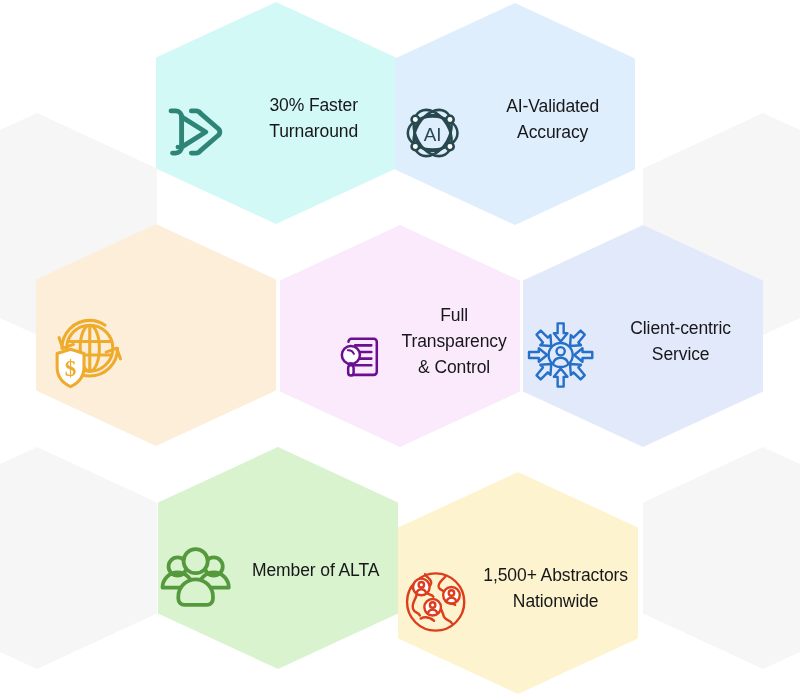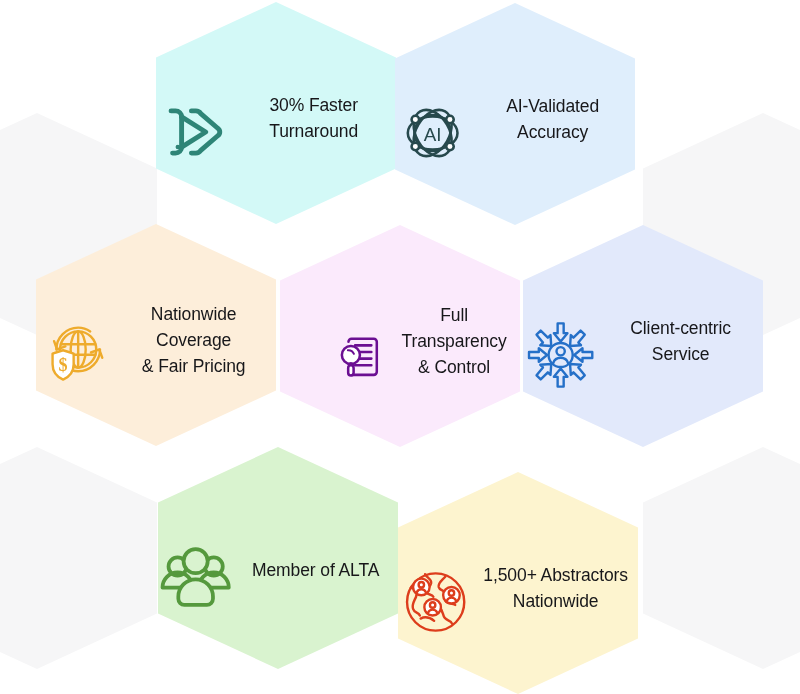--- a/index.html
+++ b/index.html
@@ -138,22 +138,20 @@
         <path d="M27 44 a29 29 0 0 1 29 -29 a29 29 0 0 1 16 5"></path>
         <path d="M24 33 l4 11 l11 -4"></path>
         <path d="M85 44 a29 29 0 0 1 -29 29 a29 29 0 0 1 -16 -5"></path>
         <path d="M88 55 l-4 -11 l-11 4"></path>
         <path d="M36 45 c-8 2.5 -14 4.5 -14 4.5 v14 c0 11 7.5 17.5 14 20.5 c6.5 -3 14 -9.5 14 -20.5 v-14 s-6 -2 -14 -4.5 z" fill="#ffffff"></path>
         <g stroke="none" fill="#eeab2c">
           <text x="36" y="73" text-anchor="middle" font-family="'Liberation Serif', serif" font-size="24" font-weight="700">$</text>
         </g>
       </svg>
     </div>
-    <div class="hex-label">Nationwide Coverage
-&amp; Fair Pricing</div>
   </div>
 
   <div class="hex cell" id="hex-transparency" style="background: rgb(251, 234, 252); padding-left: 48px;">
     <div class="hex-icon">
       <svg viewBox="0 0 100 100" fill="none" stroke="#6b0f92" stroke-width="4.2" stroke-linecap="round" stroke-linejoin="round">
         <path d="M34 28 a5 5 0 0 1 5 -5 h37 a5 5 0 0 1 5 5 v50 a5 5 0 0 1 -5 5 h-37"></path>
         <path d="M45 34 h27 M45 45 h27 M45 56 h27 M45 67 h27"></path>
         <circle cx="38" cy="50" r="15" fill="#ffffff"></circle>
         <path d="M33 42 a10 10 0 0 1 10 6" stroke-width="3.4"></path>
         <path d="M38 65 v3" stroke-width="7"></path>

